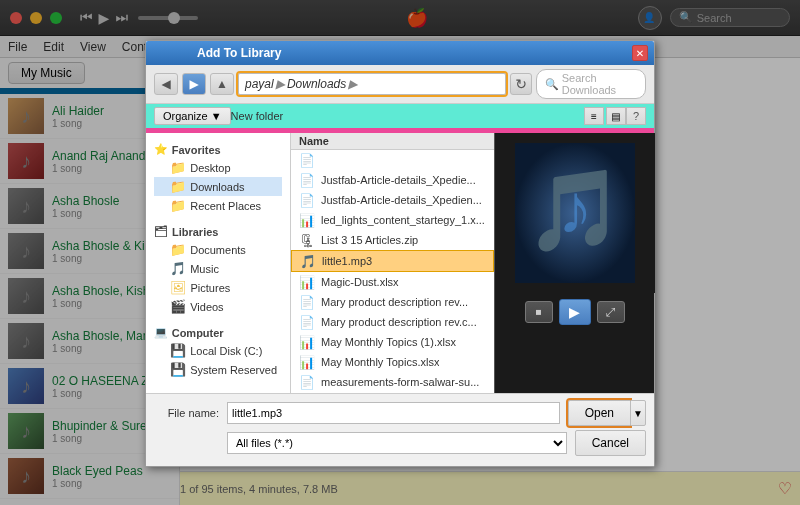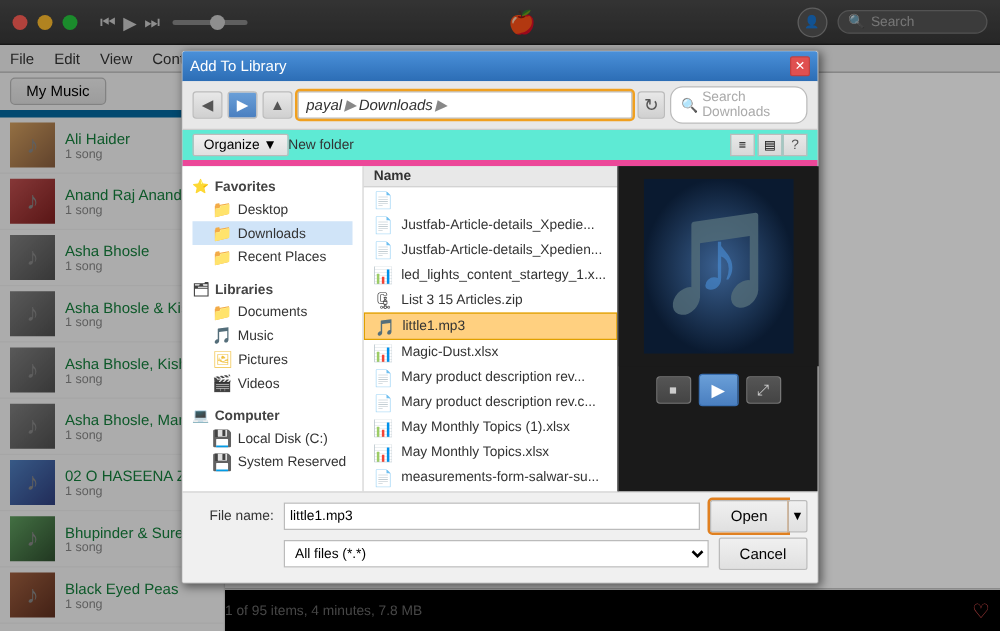--- a/index.html
+++ b/index.html
@@ -36,29 +36,29 @@
     .artist-info { flex: 1; min-width: 0; }
     .artist-name { font-size: 12px; color: #15803d; font-weight: 500; white-space: nowrap; overflow: hidden; text-overflow: ellipsis; }
     .artist-songs { font-size: 10px; color: #888; }
 
     
     .main-content { flex: 1; background: #ffffff; display: flex; flex-direction: column; overflow: hidden; }
     .main-top-bar { height: 36px; background: #f5f5f5; border-bottom: 1px solid #ddd; display: flex; align-items: center; padding: 0 12px; }
     .my-music-btn { background: linear-gradient(to bottom, #f0f0f0, #e0e0e0); border: 1px solid #bbb; border-radius: 4px; padding: 3px 12px; font-size: 12px; cursor: pointer; }
     .artist-detail { flex: 1; padding: 12px; overflow-y: auto; }
 
-    .bottom-status { height: 34px; background: #000000; border-top: 1px solid #ddd; display: flex; align-items: center; justify-content: center; font-size: 11px; color: #666; }
+    .bottom-status { height: 34px; background: #fef9c3; border-top: 1px solid #ddd; display: flex; align-items: center; justify-content: center; font-size: 11px; color: #666; }
 
     
     .dialog-overlay { position: absolute; top: 0; left: 0; width: 100%; height: 100%; background: rgba(0,0,0,0.3); display: flex; align-items: flex-start; justify-content: center; padding-top: 40px; z-index: 100; }
 
     
     .file-dialog { width: 510px; background: #f0f0f0; border: 1px solid #999; box-shadow: 2px 2px 8px rgba(0,0,0,0.5); border-radius: 2px; }
     .dialog-title-bar { background: linear-gradient(to bottom, #4a90d9, #2c6db5); height: 24px; display: flex; align-items: center; justify-content: space-between; padding: 0 6px; border-radius: 2px 2px 0 0; }
-    .dialog-title { color: white; font-size: 12px; font-weight: normal; }
+    .dialog-title { color: white; font-size: 12px; font-weight: bold; margin-left: 45px; }
     .dialog-close-btn { width: 16px; height: 16px; background: #e05050; border: 1px solid #c04040; border-radius: 2px; color: white; font-size: 10px; display: flex; align-items: center; justify-content: center; cursor: pointer; }
 
     .dialog-toolbar { background: #e8e8e8; border-bottom: 1px solid #ccc; padding: 4px 8px; display: flex; align-items: center; gap: 4px; }
     .nav-btn { width: 24px; height: 22px; background: linear-gradient(to bottom, #e8e8e8, #d0d0d0); border: 1px solid #bbb; border-radius: 3px; display: flex; align-items: center; justify-content: center; cursor: pointer; font-size: 12px; color: #555; }
     .nav-btn.active { background: linear-gradient(to bottom, #6a9fd8, #4a7fc0); color: white; }
     .breadcrumb-bar { flex: 1; background: white; border: 1px solid #bbb; border-radius: 2px; height: 22px; display: flex; align-items: center; padding: 0 6px; font-size: 12px; color: #333; overflow: hidden; outline: 2px solid #f0a020; font-style: italic; }
     .breadcrumb-sep { color: #888; margin: 0 2px; }
     .refresh-btn { width: 22px; height: 22px; background: linear-gradient(to bottom, #e8e8e8, #d0d0d0); border: 1px solid #bbb; border-radius: 3px; display: flex; align-items: center; justify-content: center; cursor: pointer; font-size: 14px; color: #555; }
     .search-box-dialog { background: white; border: 1px solid #bbb; border-radius: 10px; padding: 2px 8px; font-size: 11px; width: 110px; display: flex; align-items: center; }
 

